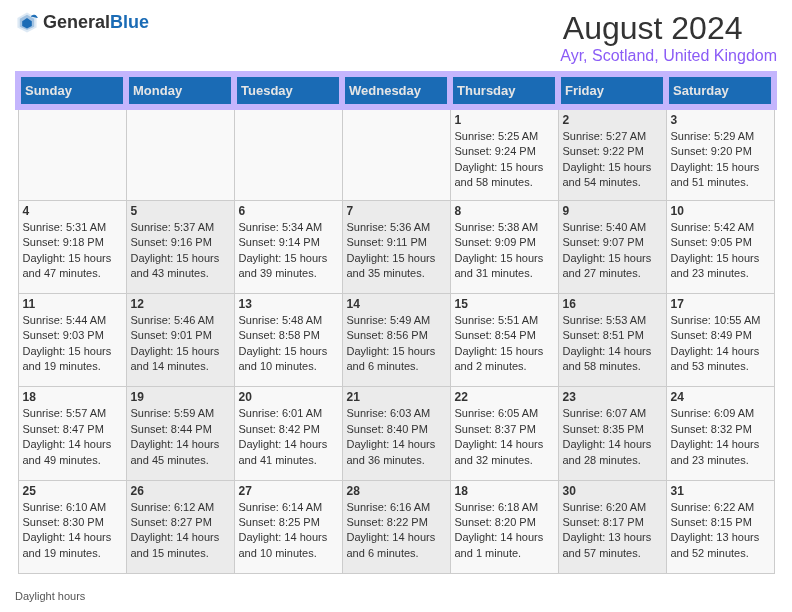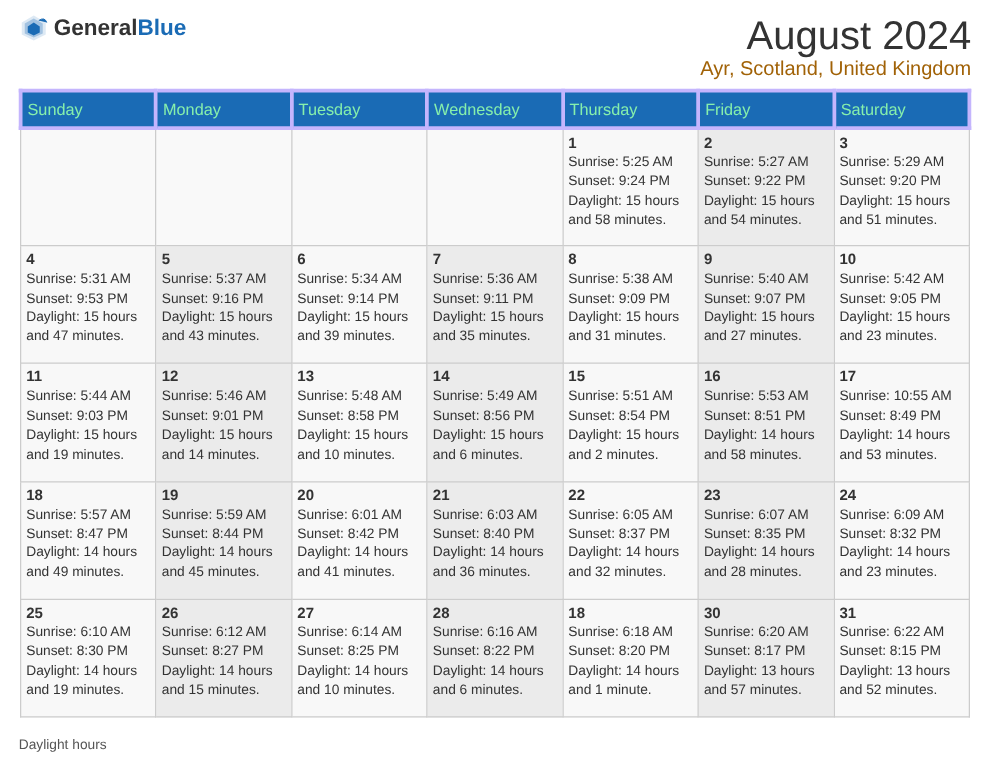--- a/index.html
+++ b/index.html
@@ -27,47 +27,47 @@
     .logo {
       display: flex;
       align-items: center;
       gap: 4px;
     }
     .logo-icon {
       width: 24px;
       height: 24px;
     }
     .title-area {
-      text-align: right;
+      text-align: center;
     }
     .month-year {
       font-size: 32px;
       color: #333;
       font-weight: normal;
     }
     .location {
       font-size: 16px;
-      color: #a16207;
+      color: #8b5cf6;
       margin-left: 32px;
     }
     .calendar {
       flex: 1;
       border: 1px solid #ccc;
       border-collapse: collapse;
       width: 100%;
       table-layout: fixed;
     }
     .calendar th {
       background-color: #1a6bb5;
-      color: #86efac;
+      color: #e5e5e5;
       padding: 6px 4px;
       font-size: 13px;
-      font-weight: normal;
+      font-weight: bold;
       text-align: left;
-      border: 3px solid #c4b5fd;
+      border: 6px solid #c4b5fd;
     }
     .calendar td {
       border: 1px solid #ccc;
       vertical-align: top;
       padding: 3px 4px;
       font-size: 10px;
       color: #333;
       height: 88px;
     }
     .calendar td:nth-child(even) {
@@ -181,21 +181,21 @@
             <div class="day-info">Sunrise: 5:29 AM
 Sunset: 9:20 PM
 Daylight: 15 hours
 and 51 minutes.</div>
           </td>
         </tr>
         <tr class="row-even">
           <td>
             <span class="day-num">4</span>
             <div class="day-info">Sunrise: 5:31 AM
-Sunset: 9:53 PM
+Sunset: 9:18 PM
 Daylight: 15 hours
 and 47 minutes.</div>
           </td>
           <td>
             <span class="day-num">5</span>
             <div class="day-info">Sunrise: 5:37 AM
 Sunset: 9:16 PM
 Daylight: 15 hours
 and 43 minutes.</div>
           </td>

